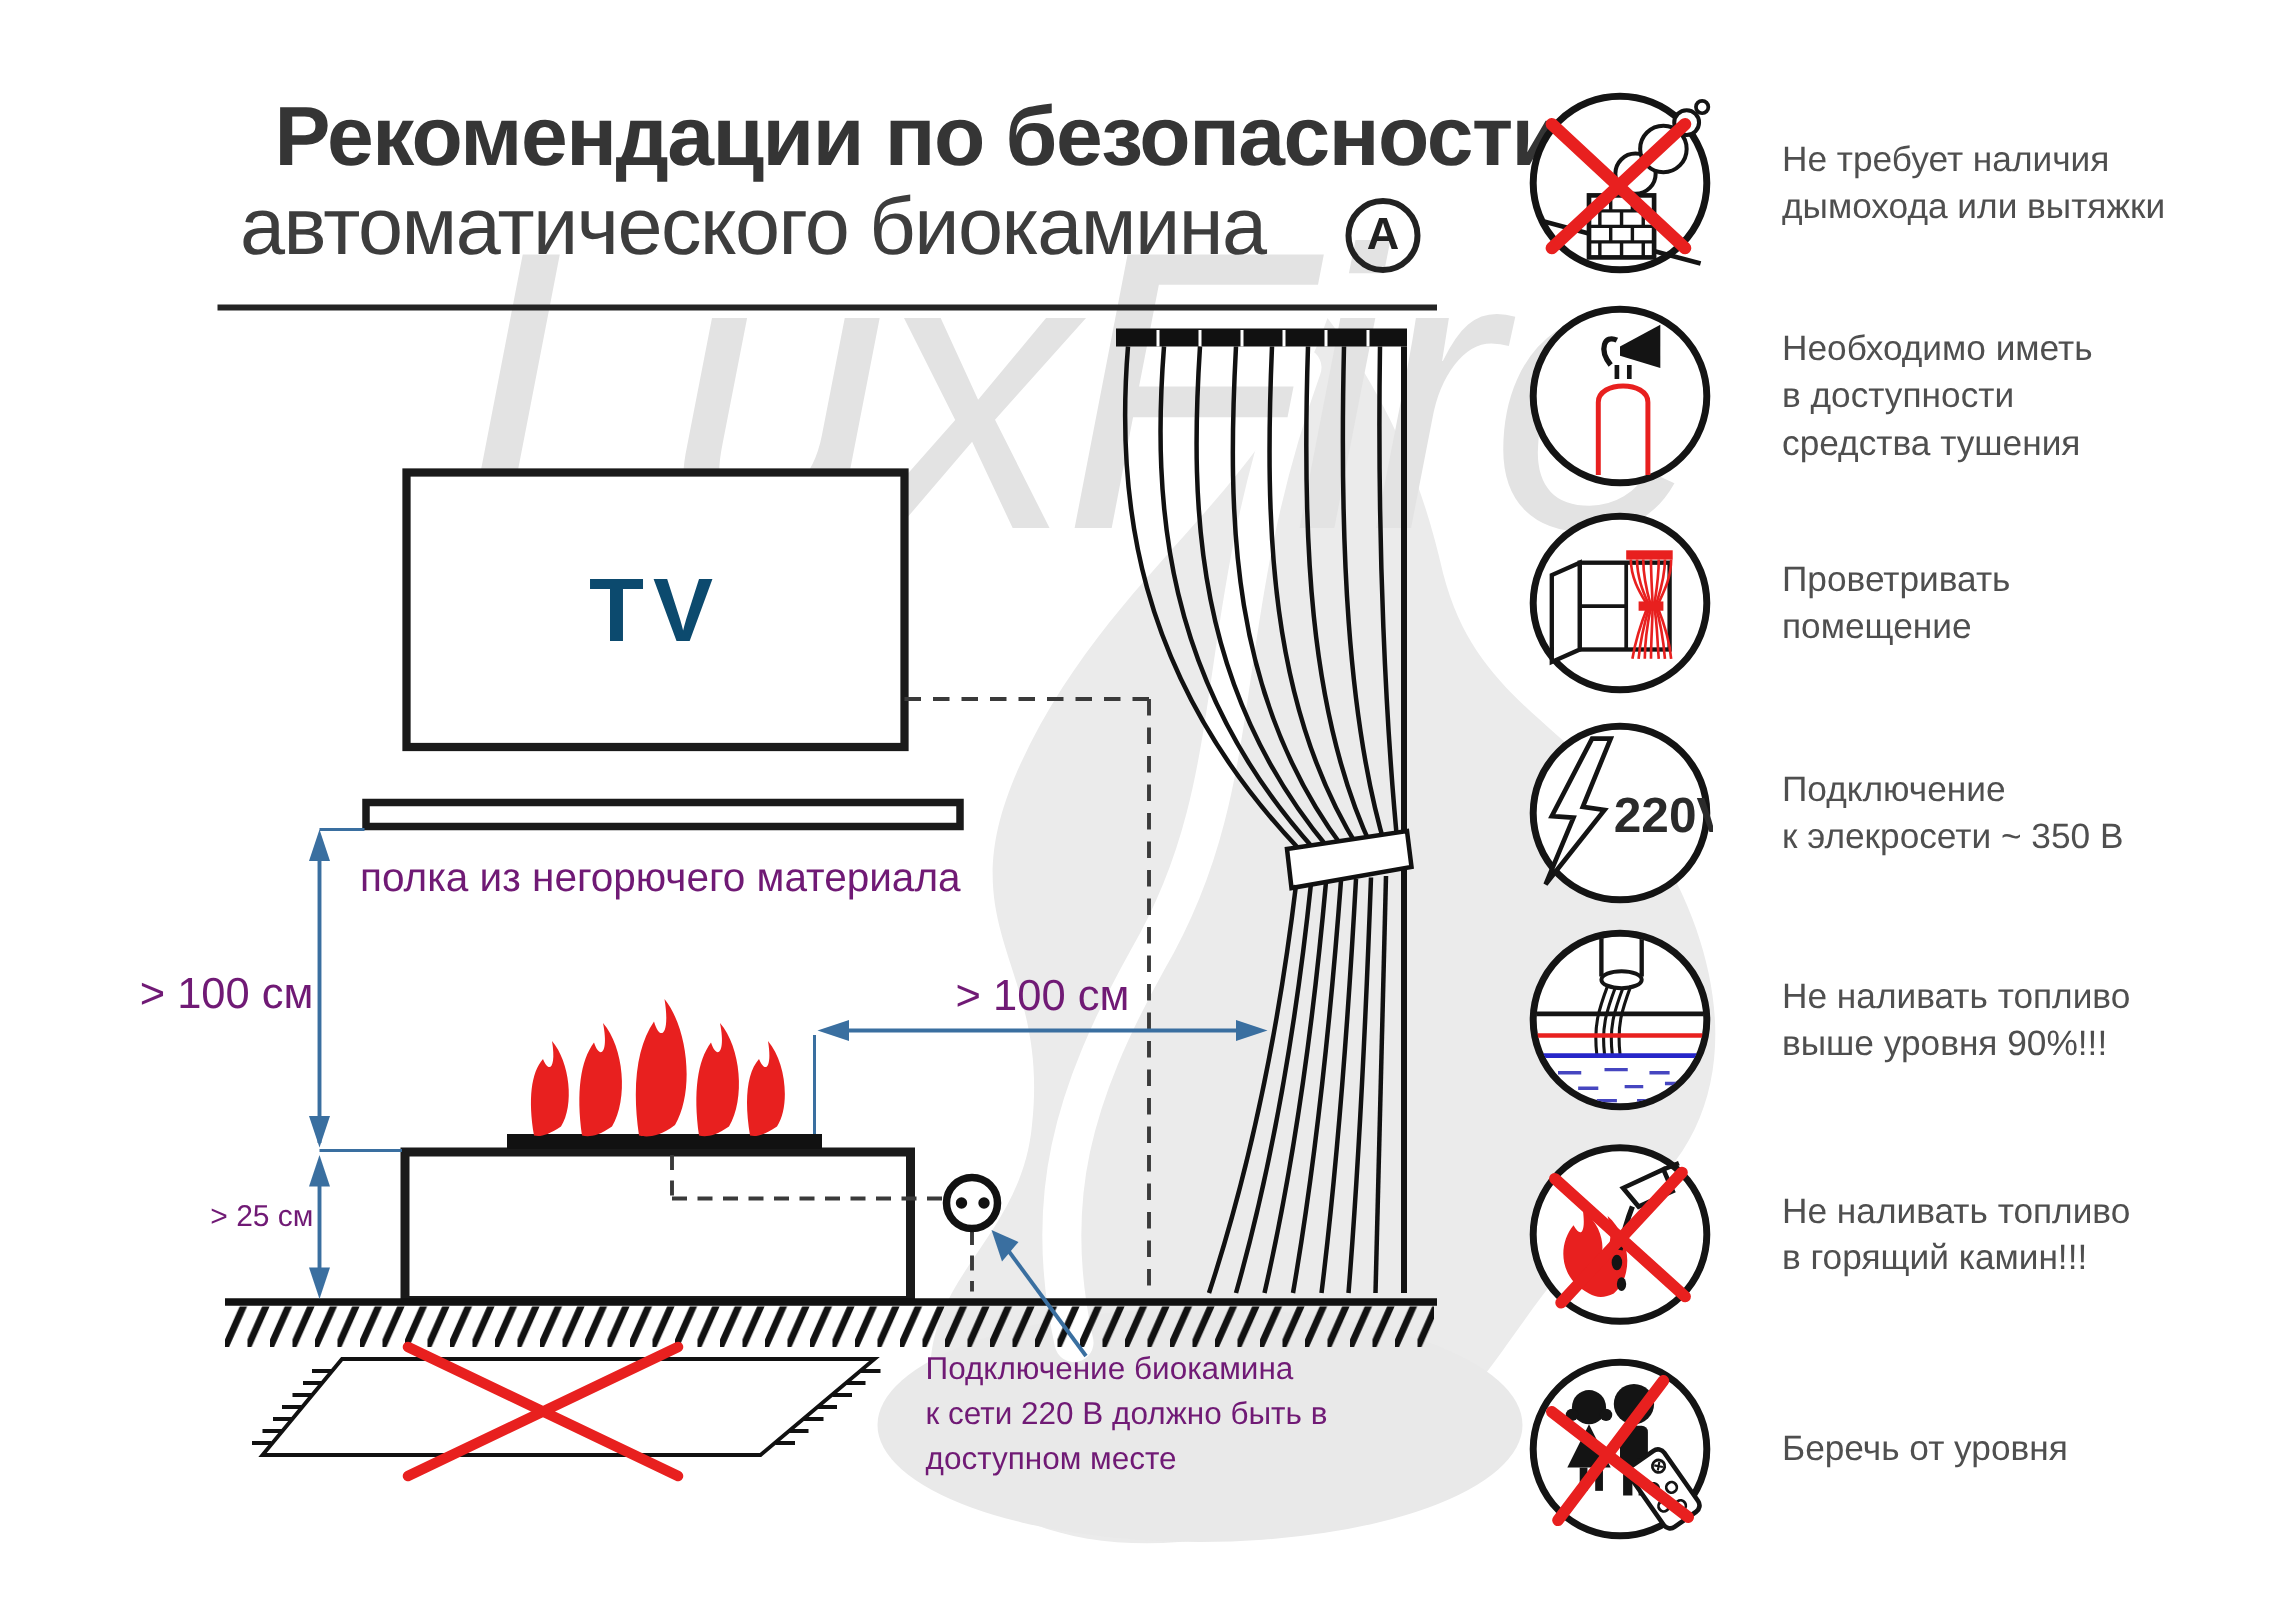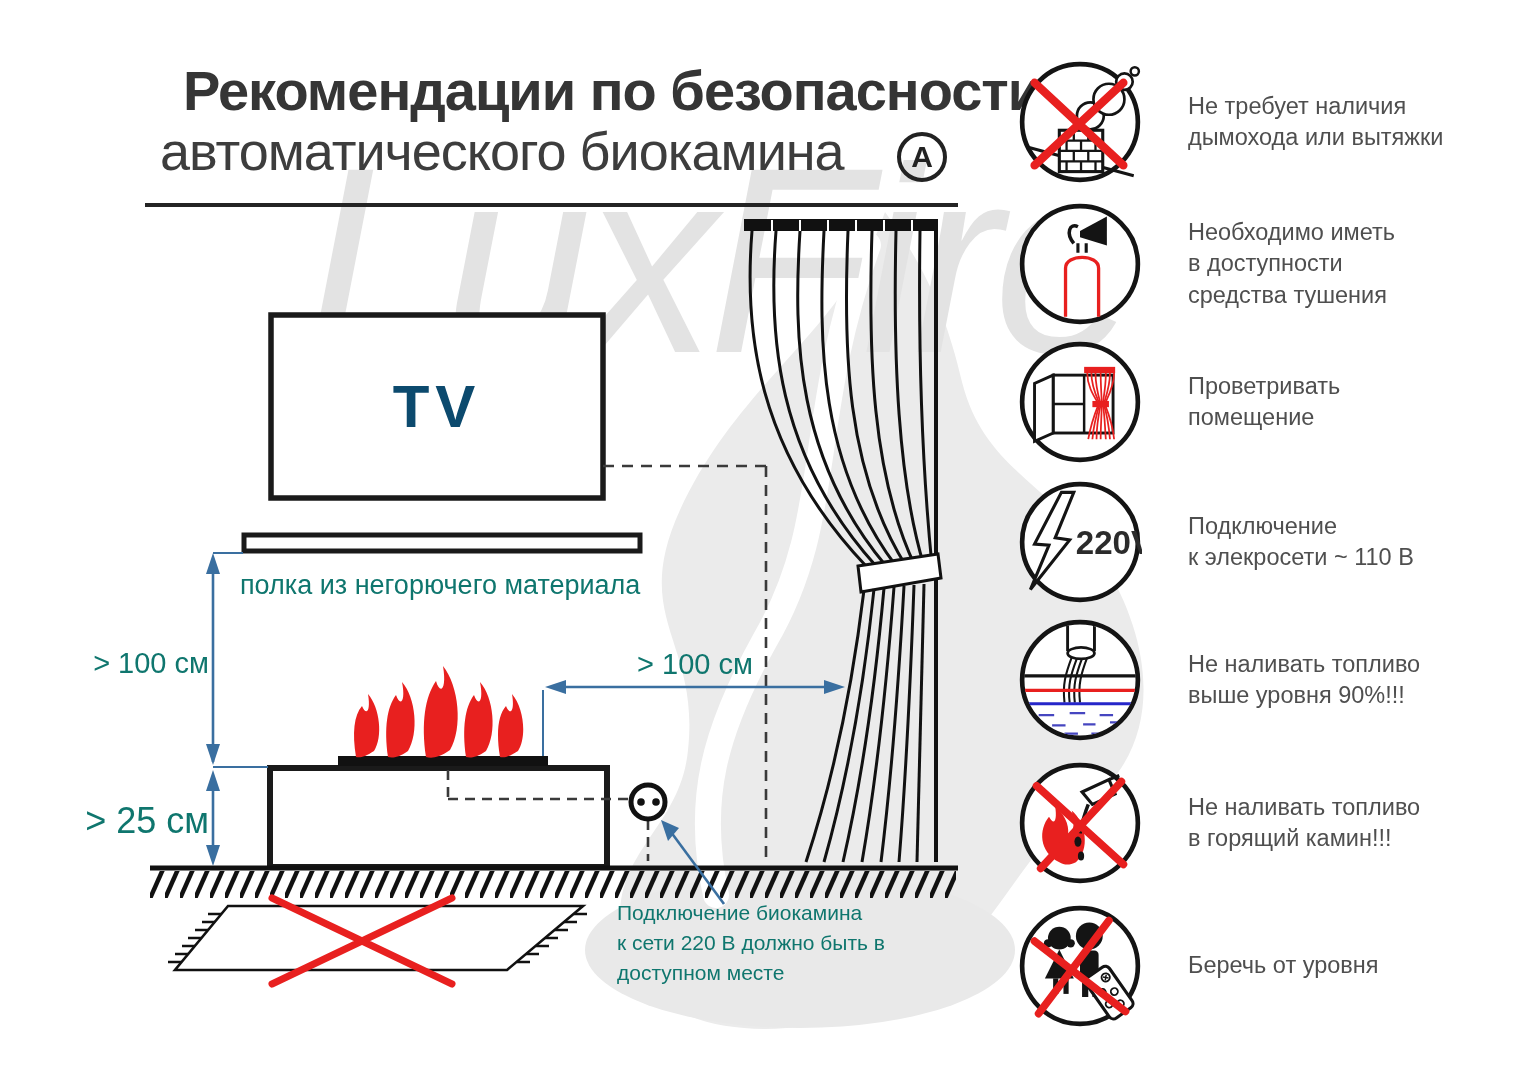--- a/index.html
+++ b/index.html
@@ -6,24 +6,24 @@
   .page{position:relative;width:1527px;height:1080px;background:#fff;overflow:hidden;
         font-family:"Liberation Sans","DejaVu Sans",sans-serif;}
   .abs{position:absolute;}
   
   .title-line1{left:144px;top:58px;font-size:56px;font-weight:600;color:#353535;letter-spacing:-1px;margin-left:39px;}
   .title-line2{left:160px;top:120px;font-size:54px;font-weight:400;color:#3d3d3d;letter-spacing:-1px;}
   .badge-a{left:897px;top:132px;width:42px;height:42px;border:4px solid #222;border-radius:50%;
            display:flex;align-items:center;justify-content:center;font-size:30px;font-weight:700;color:#222;}
   .rule{left:145px;top:203px;width:813px;height:4px;background:#242424;}
   
-  .blue{color:#0f766e;}
+  .blue{color:#701a75;}
   .shelf-label{left:240px;top:570px;font-size:27px;}
   .dim-left-100{left:85px;top:647px;width:124px;font-size:29px;text-align:right;}
-  .dim-left-25{left:85px;top:800px;width:124px;font-size:36px;text-align:right;}
+  .dim-left-25{left:85px;top:800px;width:124px;font-size:20px;text-align:right;}
   .dim-h-100{left:625px;top:648px;width:140px;font-size:29px;text-align:center;}
   .outlet-note{left:617px;top:898px;font-size:21px;line-height:1.42;white-space:pre-line;}
   .tv-label{left:271px;top:315px;width:332px;height:183px;display:flex;align-items:center;justify-content:center;
             font-size:60px;font-weight:700;color:#0c4a6e;letter-spacing:6px;}
   
   .icon-row{position:absolute;left:1018px;display:flex;align-items:center;}
   .icon-row svg{flex:0 0 auto;}
   .icon-label{margin-left:46px;font-size:23.5px;line-height:1.34;color:#4f4f4f;white-space:pre-line;}
   svg text{font-family:"Liberation Sans","DejaVu Sans",sans-serif;}
 </style>
@@ -188,21 +188,21 @@
 помещение</div>
   </div>
 
   <div class="icon-row" style="top:480px;">
     <svg width="124" height="124" viewBox="0 0 120 120">
       <circle cx="60" cy="60" r="56" fill="#fff" stroke="#141414" stroke-width="4.5"></circle>
       <path d="M42,12 L16,62 L30,63 L12,106 L50,58 L36,56 L54,12 Z" fill="#fff" stroke="#141414" stroke-width="3"></path>
       <text x="56" y="72" font-size="32" font-weight="700" fill="#2b2b2b">220V</text>
     </svg>
     <div class="icon-label">Подключение
-к элекросети ~ 110 В</div>
+к элекросети ~ 350 В</div>
   </div>
 
   <div class="icon-row" style="top:618px;">
     <svg width="124" height="124" viewBox="0 0 120 120">
       <defs>
           <clipPath id="clip5">
             <circle cx="60" cy="60" r="54"></circle>
           </clipPath>
         </defs>
       <circle cx="60" cy="60" r="56" fill="#fff" stroke="#141414" stroke-width="4.5"></circle>

